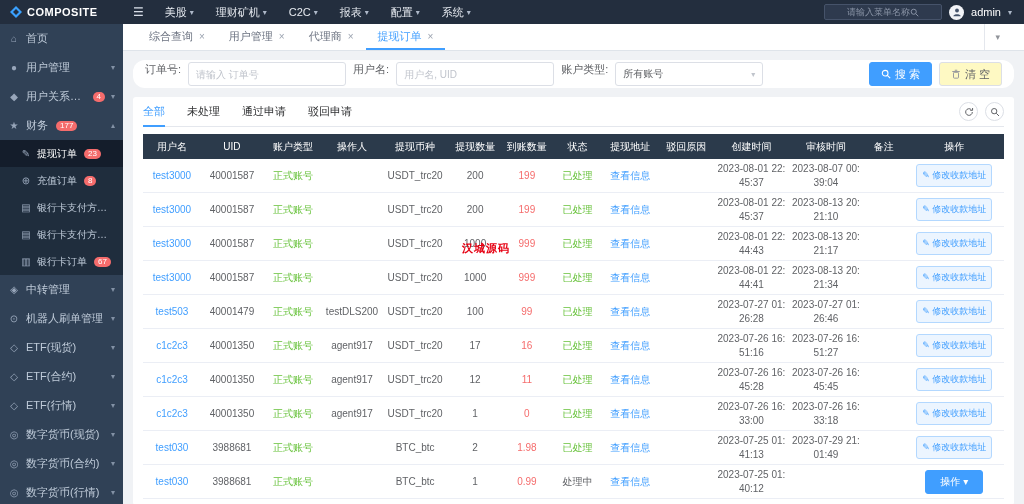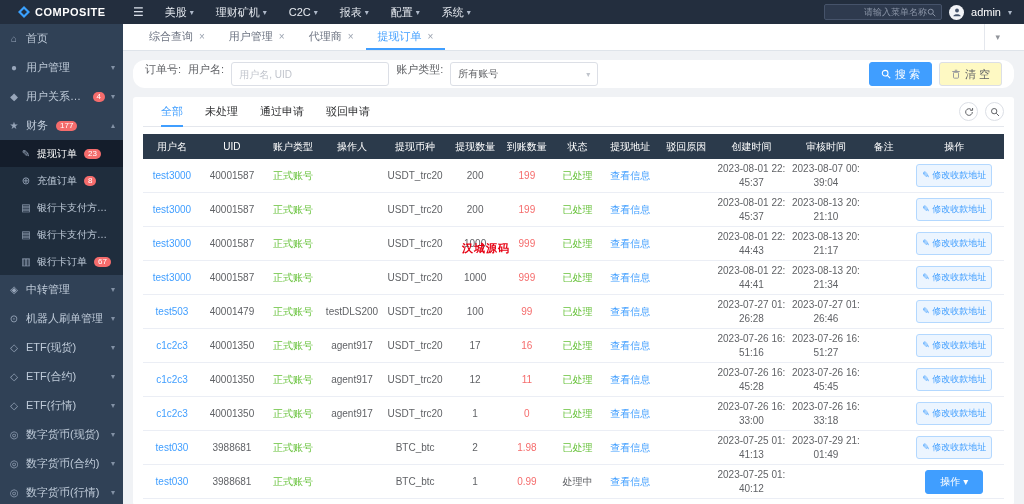--- a/index.html
+++ b/index.html
@@ -1,27 +1,27 @@
 <!DOCTYPE html>
 <html><head>
 <meta charset="utf-8">
 <style>
   * { box-sizing: border-box; margin: 0; padding: 0; }
   html,body { width:1024px; height:504px; overflow:hidden; }
   body { font-family:"Liberation Sans",sans-serif; background:#f0f2f5; position:relative; }
 
   
   .header { position:absolute; top:0; left:0; width:1024px; height:24px; background:#232e3e; display:flex; align-items:center; z-index:20; }
-  .logo { width:123px; flex:0 0 123px; display:flex; align-items:center; gap:5px; padding-left:18px; color:#fff; font-weight:bold; font-size:11px; letter-spacing:.5px; }
+  .logo { width:123px; flex:0 0 123px; display:flex; align-items:center; gap:5px; padding-left:10px; color:#fff; font-weight:bold; font-size:11px; letter-spacing:.5px; }
   .hamburger { color:#d8dee8; padding:0 10px; font-size:12px; cursor:pointer; }
   .tmenus { display:flex; align-items:center; height:24px; }
   .tmenu { color:#e6eaf0; font-size:11px; display:flex; align-items:center; gap:3px; padding:0 11px; height:24px; cursor:pointer; white-space:nowrap; }
   .caret { font-size:8px; color:#aeb9c9; }
   .hright { margin-left:auto; display:flex; align-items:center; gap:7px; padding-right:12px; }
-  .hsearch { display:flex; align-items:center; justify-content:flex-end; background:#2e3a4e; border:1px solid #46536a; border-radius:2px; height:16px; width:118px; padding:0 5px; color:#8a94a6; font-size:9px; cursor:text; }
+  .hsearch { display:flex; align-items:center; justify-content:center; background:#2e3a4e; border:1px solid #46536a; border-radius:2px; height:16px; width:118px; padding:0 5px; color:#8a94a6; font-size:9px; cursor:text; }
   .avatar { width:15px; height:15px; border-radius:50%; background:#f2f4f8; display:flex; align-items:center; justify-content:center; }
   .uname { color:#fff; font-size:11px; }
 
   
   .sidebar { position:absolute; top:24px; left:0; bottom:0; width:123px; background:#304156; overflow:hidden; z-index:10; }
   .side-item { height:29px; display:flex; align-items:center; padding:0 8px; gap:6px; cursor:pointer; color:#bfcbd9; font-size:11px; white-space:nowrap; }
   .glyph { width:12px; text-align:center; font-size:10px; color:#98a6ba; flex:0 0 12px; }
   .lbl { overflow:hidden; text-overflow:ellipsis; }
   .badge { background:#f56c6c; color:#fff; border-radius:8px; font-size:8px; padding:1px 4px; line-height:1; margin-left:2px; }
   .arrow { margin-left:auto; font-size:8px; color:#8291a5; }
@@ -45,21 +45,21 @@
   .finput::placeholder { color:#c0c4cc; }
   .fselect { width:148px; height:24px; border:1px solid #dcdfe6; border-radius:3px; font-size:10px; padding:0 7px; color:#606266; display:flex; align-items:center; justify-content:space-between; cursor:pointer; background:#fff; }
   .caret2 { font-size:8px; color:#c0c4cc; }
   .btn { height:24px; border-radius:3px; font-size:11px; display:flex; align-items:center; gap:4px; padding:0 11px; cursor:pointer; font-family:inherit; }
   .btn-search { background:#409eff; border:1px solid #409eff; color:#fff; margin-left:auto; }
   .btn-clear { background:#fef9c3; border:1px solid #dcdfe6; color:#606266; }
 
   .table-card { background:#fff; margin-top:9px; border-radius:3px; padding:0 10px 6px; position:relative; }
   .subtabs { display:flex; align-items:center; height:30px; border-bottom:1px solid #e4e7ed; }
   .subtab { font-size:11px; color:#303133; margin-right:22px; height:30px; line-height:28px; border-bottom:2px solid transparent; cursor:pointer; }
-  .subtab.active { color:#409eff; border-bottom-color:#409eff;margin-left:18px; }
+  .subtab.active { color:#409eff; border-bottom-color:#409eff; }
   .tool-circle { width:19px; height:19px; border:1px solid #dcdfe6; border-radius:50%; display:flex; align-items:center; justify-content:center; cursor:pointer; margin-left:7px; background:#fff; }
   .tool-circle:first-of-type { margin-left:auto; }
 
   table { width:100%; border-collapse:collapse; table-layout:fixed; margin-top:7px; }
   thead th { background:#2b3a4b; color:#fff; font-size:10px; font-weight:normal; height:25px; padding:2px 1px; white-space:nowrap; overflow:hidden; }
   tbody td { font-size:10px; color:#606266; text-align:center; border-bottom:1px solid #ebeef5; padding:3px 2px; height:32px; word-break:break-all; line-height:1.35; }
   .link { color:#409eff; cursor:pointer; }
   .green { color:#67c23a; }
   .red { color:#f56c6c; }
   .dim { color:#606266; }
@@ -238,20 +238,21 @@
         </div>
       </div>
     <div class="tabbar-end">
       <span>▾</span>
     </div>
   </div>
 
   <div class="content">
     <div class="filter-card">
       <span class="flabel">订单号:</span>
+      <input class="finput" placeholder="请输入 订单号" style="">
       <span class="flabel">用户名:</span>
       <input class="finput" placeholder="用户名, UID" style="">
       <span class="flabel">账户类型:</span>
       <div class="fselect">
         <span>所有账号</span>
         <span class="caret2">▾</span>
       </div>
       <button class="btn btn-search">
         <svg width="10" height="10" viewBox="0 0 12 12">
           <circle cx="5" cy="5" r="3.4" fill="none" stroke="#fff" stroke-width="1.3"></circle>

